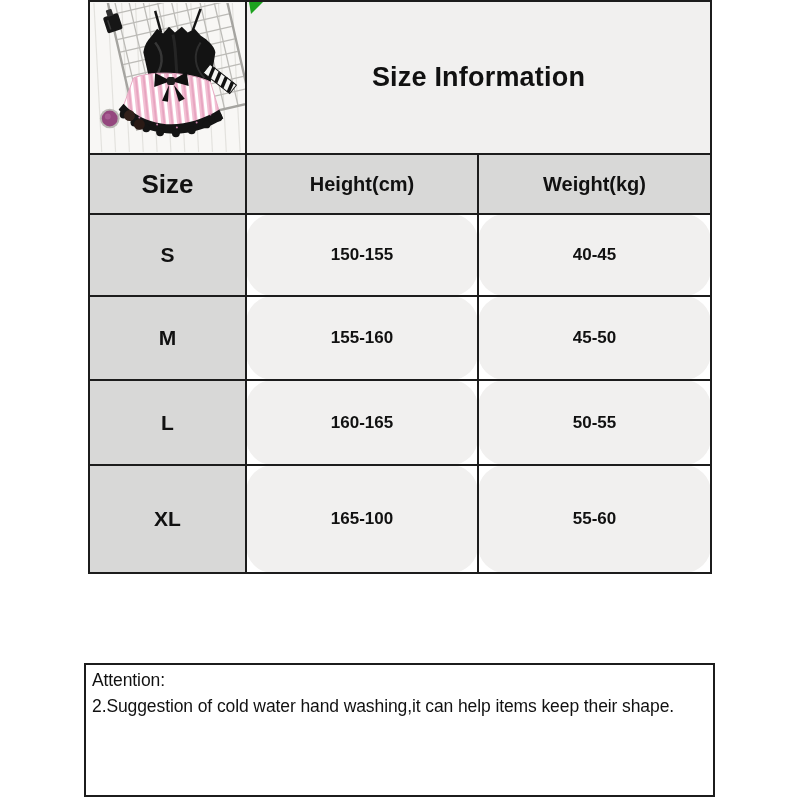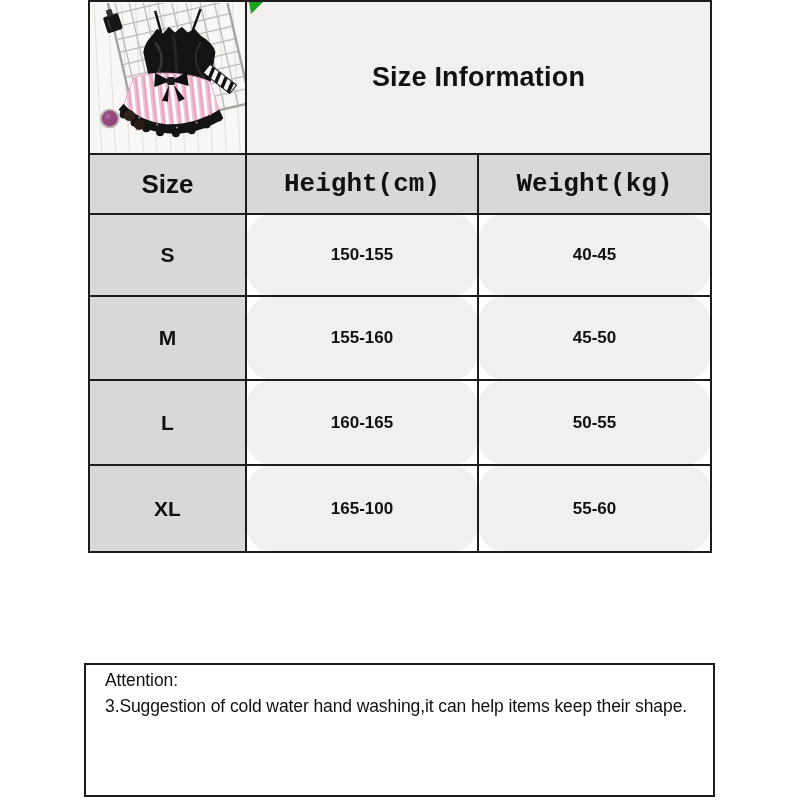--- a/index.html
+++ b/index.html
@@ -13,28 +13,28 @@
 
   .img-cell{background:#f6f5f3;line-height:0;}
   .img-cell svg{display:block;width:100%;height:100%;}
 
   .title-cell{background:#f1f0ef;position:relative;font-size:27px;font-weight:bold;
               letter-spacing:0.2px;}
   .corner-marker{position:absolute;left:2px;top:0;width:14px;height:12px;line-height:0;}
 
   .head-cell{background:#d8d8d7;font-weight:bold;}
   .head-size{font-size:26px;}
-  .head-col{font-size:26px;font-family:Liberation Mono, monospace;}
+  .head-col{font-size:20px;}
 
   .rowlabel-cell{background:#d8d8d7;font-weight:bold;font-size:21px;}
   .value-cell{background:#f1f0ef;font-weight:bold;font-size:17px;border-radius:27px;}
 
   .attention-box{position:absolute;left:84px;top:663px;width:631px;height:134px;
                  box-sizing:border-box;border:2px solid #1c1c1c;background:#ffffff;
-                 padding:2px 6px 0 19px;font-size:17.5px;line-height:1.5;
+                 padding:2px 6px 0 6px;font-size:17.5px;line-height:1.5;
                  text-align:left;letter-spacing:-0.1px;}
   .attention-box p{margin:0;}
 </style>
 </head>
 <body>
 
 <div>
 
   <table class="size-table">
     <colgroup>
@@ -172,27 +172,27 @@
       <td class="value-cell">155-160</td>
       <td class="value-cell">45-50</td>
     </tr>
 
     <tr style="height:85px">
       <td class="rowlabel-cell">L</td>
       <td class="value-cell">160-165</td>
       <td class="value-cell">50-55</td>
     </tr>
 
-    <tr style="height:87px">
+    <tr style="height:108px">
       <td class="rowlabel-cell">XL</td>
       <td class="value-cell">165-100</td>
       <td class="value-cell">55-60</td>
     </tr>
 
   </tbody>
     </table>
 
   <div class="attention-box">
     <p>Attention:</p>
-    <p>3.Suggestion of cold water hand washing,it can help items keep their shape.</p>
+    <p>2.Suggestion of cold water hand washing,it can help items keep their shape.</p>
   </div>
 
 </div>
 
 </body></html>

